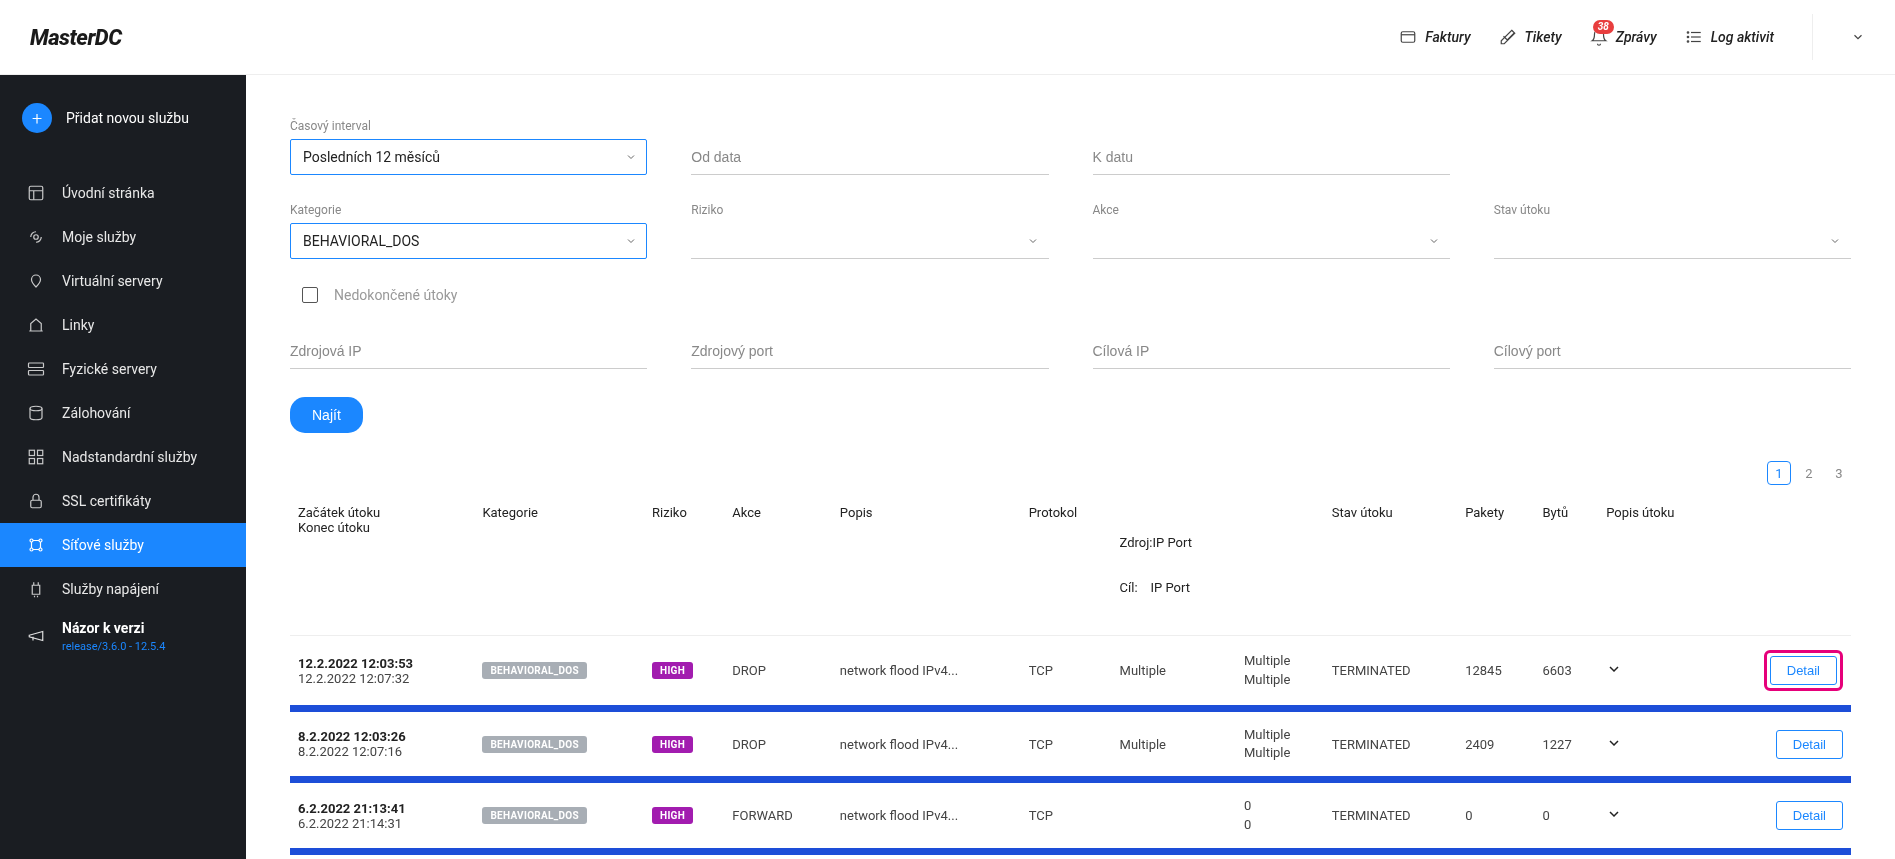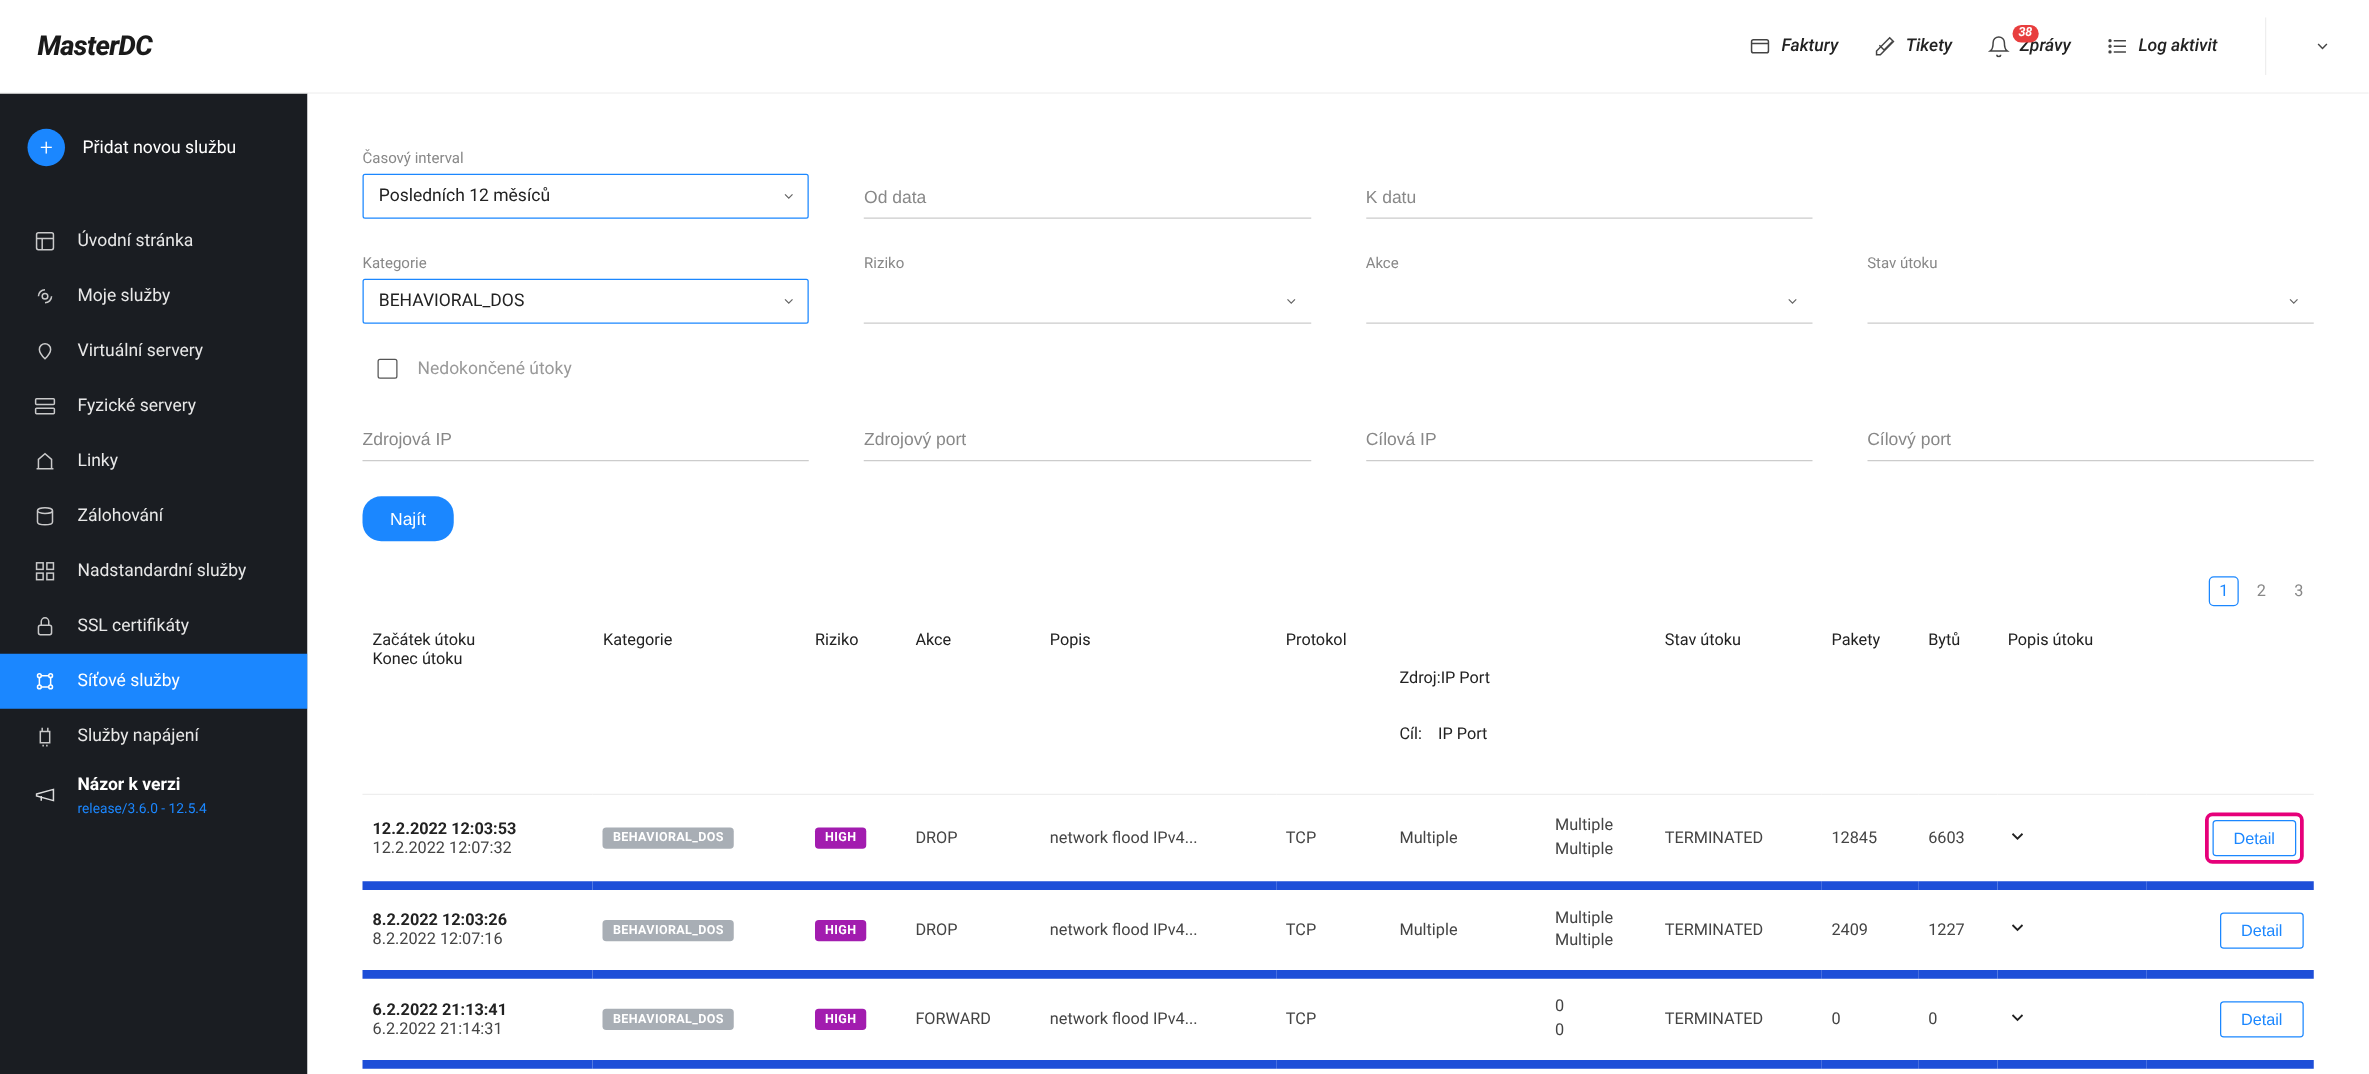--- a/index.html
+++ b/index.html
@@ -4,21 +4,21 @@
 <style>
 * { box-sizing: border-box; margin: 0; padding: 0; }
 body { font-family: -apple-system, BlinkMacSystemFont, "Segoe UI", Roboto, sans-serif; background: #fff; color: #222; font-size: 14px; }
 
 
 .header { display: flex; align-items: center; height: 75px; border-bottom: 1px solid #eee; padding: 0 30px; font-style: italic; }
 .logo { font-size: 22px; font-weight: 800; letter-spacing: -0.5px; color: #1a1a1a; }
 .header-nav { margin-left: auto; display: flex; align-items: center; gap: 28px; }
 .header-link { display: flex; align-items: center; gap: 8px; color: #222; cursor: pointer; font-size: 14px; font-weight: 500; position: relative; }
 .header-icon { width: 18px; height: 18px; display: inline-flex; align-items: center; justify-content: center; }
-.badge { position: absolute; top: -8px; left: 20px; background: #e83e3e; color: #fff; font-size: 10px; font-weight: 700; border-radius: 8px; padding: 1px 5px; line-height: 1.2; }
+.badge { position: absolute; top: -8px; left: 3px; background: #e83e3e; color: #fff; font-size: 10px; font-weight: 700; border-radius: 8px; padding: 1px 5px; line-height: 1.2; }
 .header-divider { width: 1px; height: 46px; background: #eee; margin: 0 10px; }
 .header-chevron { width: 14px; height: 14px; cursor: pointer; }
 
 
 .layout { display: flex; }
 
 
 .sidebar { width: 246px; background: #1a1d22; color: #fff; min-height: calc(100vh - 75px); padding: 18px 0; }
 .add-service { display: flex; align-items: center; gap: 14px; padding: 10px 22px; cursor: pointer; margin-bottom: 28px; }
 .add-service-btn { width: 30px; height: 30px; border-radius: 50%; background: #1b87ff; display: flex; align-items: center; justify-content: center; color: #fff; font-size: 18px; font-weight: 300; }
@@ -150,33 +150,33 @@
           <span class="sidebar-icon">
             <svg width="18" height="18" viewBox="0 0 24 24" fill="none" stroke="currentColor" stroke-width="1.6">
               <path d="M18 10c0 4-6 10-6 10S6 14 6 10a6 6 0 1112 0z"></path>
             </svg>
           </span>
           <span>Virtuální servery</span>
         </div>
         <div class="sidebar-item">
           <span class="sidebar-icon">
             <svg width="18" height="18" viewBox="0 0 24 24" fill="none" stroke="currentColor" stroke-width="1.6">
+              <path d="M3 20h18M5 20V10l7-6 7 6v10"></path>
+            </svg>
+          </span>
+          <span>Linky</span>
+        </div>
+        <div class="sidebar-item">
+          <span class="sidebar-icon">
+            <svg width="18" height="18" viewBox="0 0 24 24" fill="none" stroke="currentColor" stroke-width="1.6">
               <rect x="2" y="4" width="20" height="6" rx="1"></rect>
               <rect x="2" y="14" width="20" height="6" rx="1"></rect>
             </svg>
           </span>
           <span>Fyzické servery</span>
-        </div>
-        <div class="sidebar-item">
-          <span class="sidebar-icon">
-            <svg width="18" height="18" viewBox="0 0 24 24" fill="none" stroke="currentColor" stroke-width="1.6">
-              <path d="M3 20h18M5 20V10l7-6 7 6v10"></path>
-            </svg>
-          </span>
-          <span>Linky</span>
         </div>
         <div class="sidebar-item">
           <span class="sidebar-icon">
             <svg width="18" height="18" viewBox="0 0 24 24" fill="none" stroke="currentColor" stroke-width="1.6">
               <ellipse cx="12" cy="6" rx="8" ry="3"></ellipse>
               <path d="M4 6v12c0 1.7 3.6 3 8 3s8-1.3 8-3V6"></path>
             </svg>
           </span>
           <span>Zálohování</span>
         </div>

